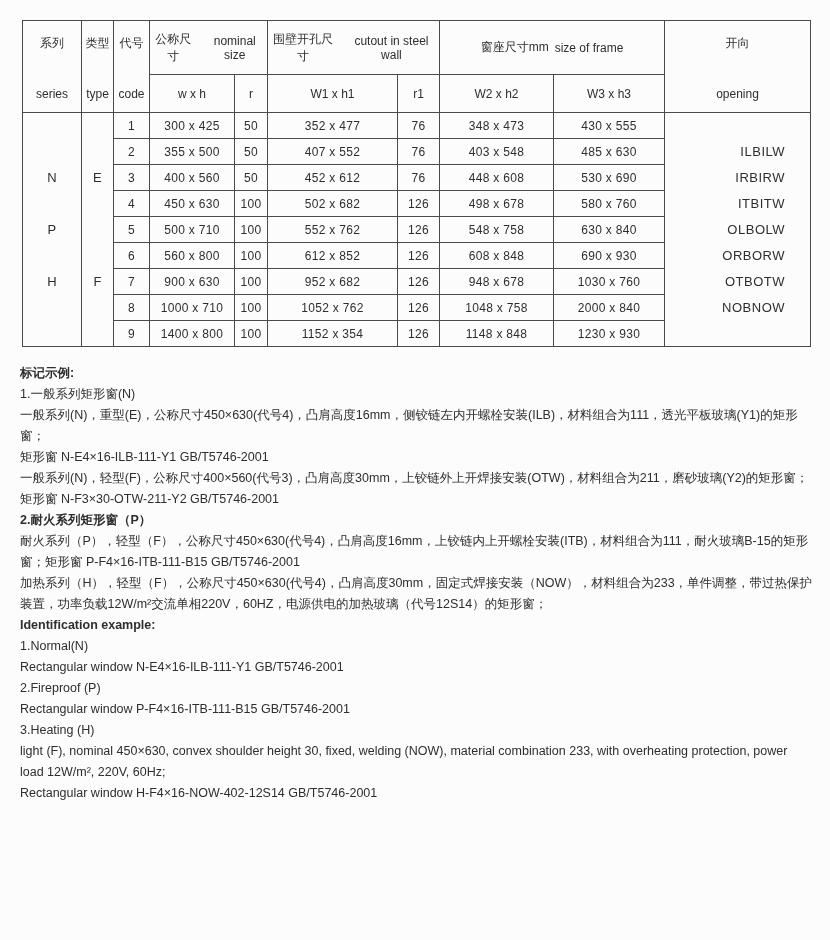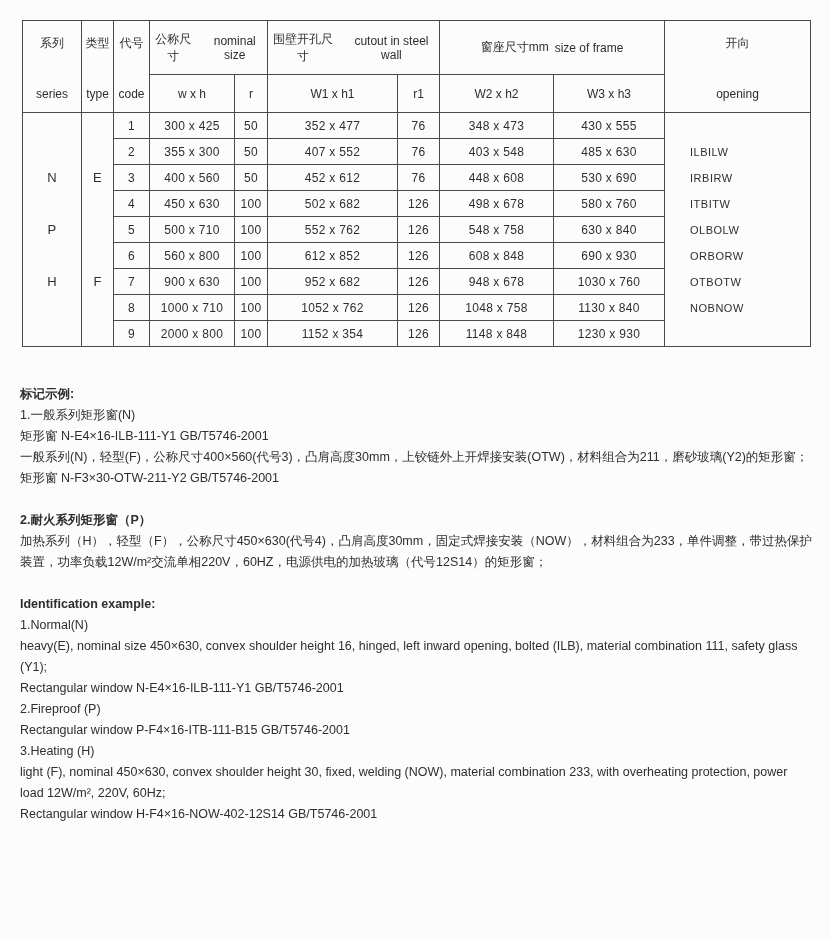--- a/index.html
+++ b/index.html
@@ -37,32 +37,32 @@
   }
   tr.sub-head{height:38px;}
 
   .series-stack{display:flex;flex-direction:column;align-items:center;justify-content:center;gap:26px;}
   .series-stack span{line-height:26px;font-size:13px;}
   .type-stack{display:flex;flex-direction:column;align-items:center;justify-content:center;gap:78px;}
   .type-stack span{line-height:26px;font-size:13px;}
 
   .opening-stack{display:flex;flex-direction:column;justify-content:center;height:100%;}
   .opening-pair{
-    display:flex;justify-content:flex-start;
+    display:flex;justify-content:flex-end;
     box-sizing:border-box;width:100%;padding:0 25px;
-    line-height:26px;font-size:11px;letter-spacing:.5px;
+    line-height:26px;font-size:13px;letter-spacing:.5px;
   }
 
   
   .notes{
     position:absolute;left:20px;top:363px;width:794px;
     font-size:12.5px;line-height:21px;
   }
   .notes p{margin:0;}
-  .notes p.bold{font-weight:bold;margin-top:21px;}
+  .notes p.bold{font-weight:bold;}
 </style>
 </head>
 <body>
 
 <div class="page">
 
   <table class="spec">
     <colgroup>
       <col style="width:59px">
         <col style="width:32px">
@@ -178,21 +178,21 @@
               </div>
             <div class="opening-pair">
                 <span>NOB</span>
                 <span>NOW</span>
               </div>
           </div>
         </td>
       </tr>
       <tr class="body-row">
         <td>2</td>
-        <td>355 x 300</td>
+        <td>355 x 500</td>
         <td>50</td>
         <td>407 x 552</td>
         <td>76</td>
         <td>403 x 548</td>
         <td>485 x 630</td>
       </tr>
       <tr class="body-row">
         <td>3</td>
         <td>400 x 560</td>
         <td>50</td>
@@ -237,45 +237,46 @@
         <td>948 x 678</td>
         <td>1030 x 760</td>
       </tr>
       <tr class="body-row">
         <td>8</td>
         <td>1000 x 710</td>
         <td>100</td>
         <td>1052 x 762</td>
         <td>126</td>
         <td>1048 x 758</td>
-        <td>1130 x 840</td>
+        <td>2000 x 840</td>
       </tr>
       <tr class="body-row">
         <td>9</td>
-        <td>2000 x 800</td>
+        <td>1400 x 800</td>
         <td>100</td>
         <td>1152 x 354</td>
         <td>126</td>
         <td>1148 x 848</td>
         <td>1230 x 930</td>
       </tr>
     </tbody>
   </table>
 
   <div class="notes">
     <p class="bold">标记示例:</p>
     <p>1.一般系列矩形窗(N)</p>
+    <p>一般系列(N)，重型(E)，公称尺寸450×630(代号4)，凸肩高度16mm，侧铰链左内开螺栓安装(ILB)，材料组合为111，透光平板玻璃(Y1)的矩形窗；</p>
     <p>矩形窗 N-E4×16-ILB-111-Y1 GB/T5746-2001</p>
     <p>一般系列(N)，轻型(F)，公称尺寸400×560(代号3)，凸肩高度30mm，上铰链外上开焊接安装(OTW)，材料组合为211，磨砂玻璃(Y2)的矩形窗；</p>
     <p>矩形窗 N-F3×30-OTW-211-Y2 GB/T5746-2001</p>
     <p class="bold">2.耐火系列矩形窗（P）</p>
+    <p>耐火系列（P），轻型（F），公称尺寸450×630(代号4)，凸肩高度16mm，上铰链内上开螺栓安装(ITB)，材料组合为111，耐火玻璃B-15的矩形窗；矩形窗 P-F4×16-ITB-111-B15 GB/T5746-2001</p>
     <p>加热系列（H），轻型（F），公称尺寸450×630(代号4)，凸肩高度30mm，固定式焊接安装（NOW），材料组合为233，单件调整，带过热保护装置，功率负载12W/m²交流单相220V，60HZ，电源供电的加热玻璃（代号12S14）的矩形窗；</p>
     <p class="bold">Identification example:</p>
     <p>1.Normal(N)</p>
-    <p>heavy(E), nominal size 450×630, convex shoulder height 16, hinged, left inward opening, bolted (ILB), material combination 111, safety glass (Y1);</p>
     <p>Rectangular window N-E4×16-ILB-111-Y1 GB/T5746-2001</p>
     <p>2.Fireproof (P)</p>
     <p>Rectangular window P-F4×16-ITB-111-B15 GB/T5746-2001</p>
     <p>3.Heating (H)</p>
     <p>light (F), nominal 450×630, convex shoulder height 30, fixed, welding (NOW), material combination 233, with overheating protection, power load 12W/m², 220V, 60Hz;</p>
     <p>Rectangular window H-F4×16-NOW-402-12S14 GB/T5746-2001</p>
   </div>
 
 </div>
 

